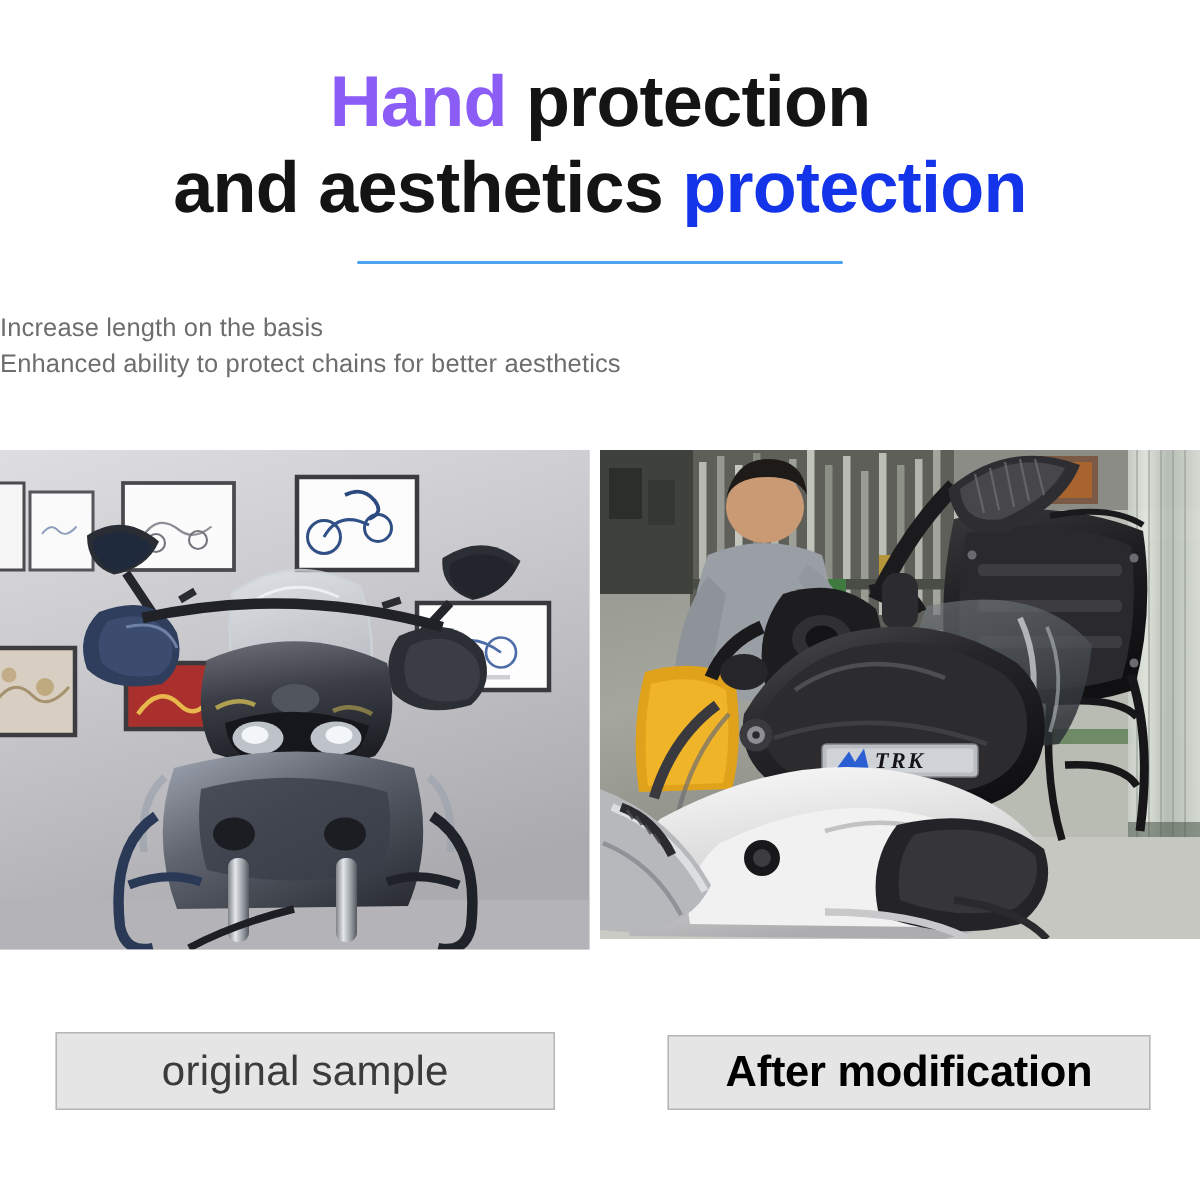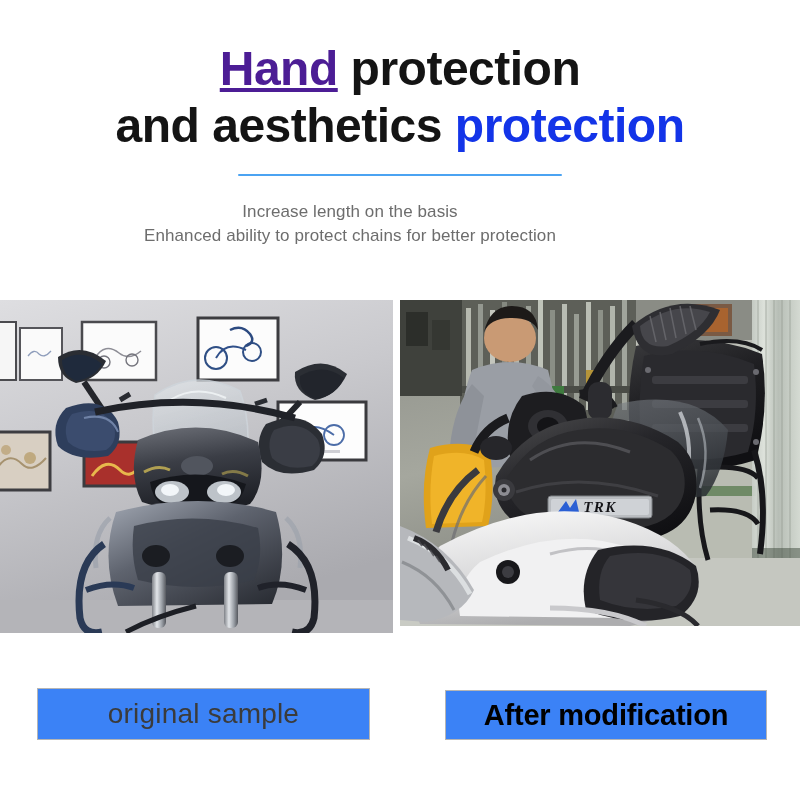--- a/index.html
+++ b/index.html
@@ -24,43 +24,43 @@
   }
   .headline-line {
     font-size: 47px;
     font-weight: 700;
     letter-spacing: -0.5px;
     color: #111111;
     white-space: nowrap;
   }
   .headline-line.line1 { font-size: 48px; }
   .headline-line.line2 { font-size: 48px; margin-top: 6px; }
-  .hl-red  { color: #4c1d95; text-decoration: underline; }
+  .hl-red  { color: #8b5cf6; }
   .hl-blue { color: #1334e8; }
   .hl-dark { color: #141414; }
 
   
   .divider-wrap {
     width: 800px;
     display: flex;
     justify-content: center;
     margin-top: 22px;
   }
   .divider {
     width: 324px;
     height: 2px;
     background: #4ba3f2;
     border-radius: 1px;
   }
 
   
   .subtitle {
     width: 700px;
-    text-align: center;
-    margin-top: 24px;
+    text-align: left;
+    margin-top: 31px;
   }
   .subtitle-line {
     font-size: 17px;
     color: #6d6d6d;
     letter-spacing: 0.1px;
     line-height: 1.45;
     font-weight: 400;
   }
 
   
@@ -86,21 +86,21 @@
   .caption-row {
     position: absolute;
     left: 0;
     top: 686px;
     width: 800px;
     height: 60px;
   }
   .caption-box {
     position: absolute;
     border: 1px solid #b5b5b5;
-    background: #3b82f6;
+    background: #e5e5e5;
     display: flex;
     align-items: center;
     justify-content: center;
     box-sizing: border-box;
   }
   .caption-box.left {
     left: 37px; top: 2px;
     width: 333px; height: 52px;
   }
   .caption-box.right {
@@ -127,21 +127,21 @@
   <div class="headline-line line1"><span class="hl-red">Hand</span><span class="hl-dark"> protection</span></div>
   <div class="headline-line line2"><span class="hl-dark">and aesthetics </span><span class="hl-blue">protection</span></div>
 </div>
 
 <div class="divider-wrap">
   <div class="divider"></div>
 </div>
 
 <div class="subtitle">
   <div class="subtitle-line">Increase length on the basis</div>
-  <div class="subtitle-line">Enhanced ability to protect chains for better protection</div>
+  <div class="subtitle-line">Enhanced ability to protect chains for better aesthetics</div>
 </div>
 
 <div class="photo-strip">
 
   <div class="photo photo-left">
     <svg class="ph-svg" viewBox="0 0 393 333" preserveAspectRatio="xMidYMid slice">
       <defs>
         <linearGradient id="wallG" x1="0" y1="0" x2="0.35" y2="1">
           <stop offset="0%" stop-color="#dedee1"></stop>
           <stop offset="45%" stop-color="#c9c9cd"></stop>

